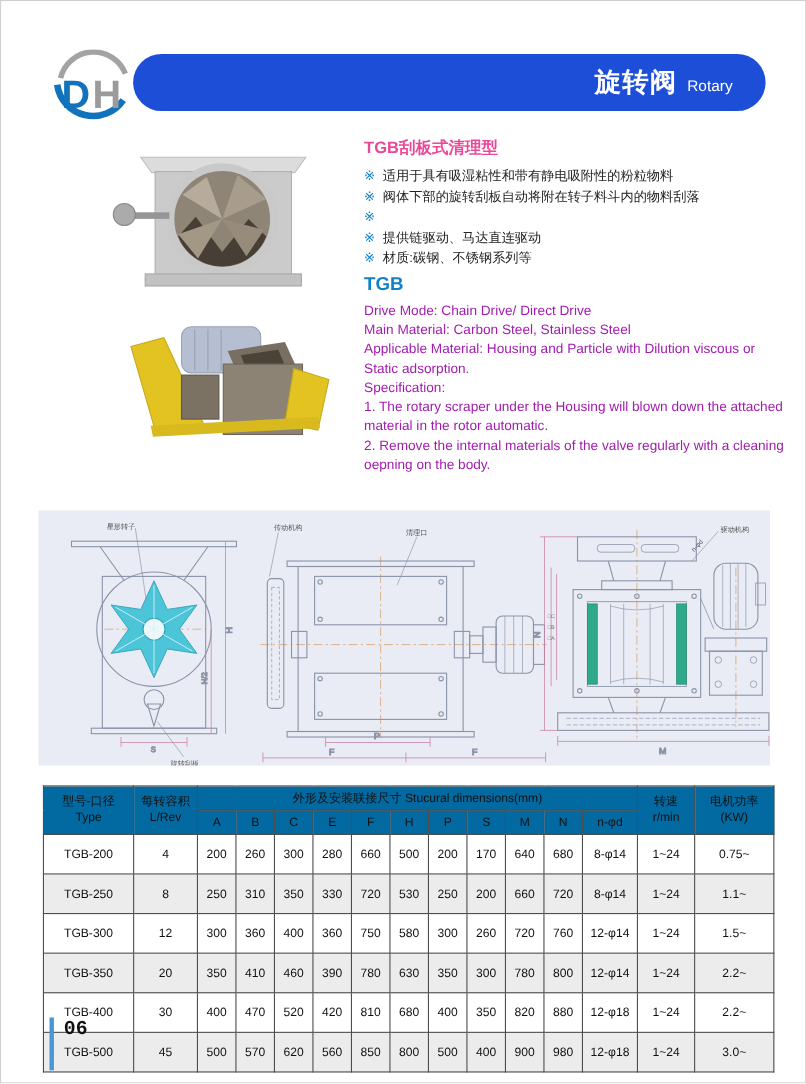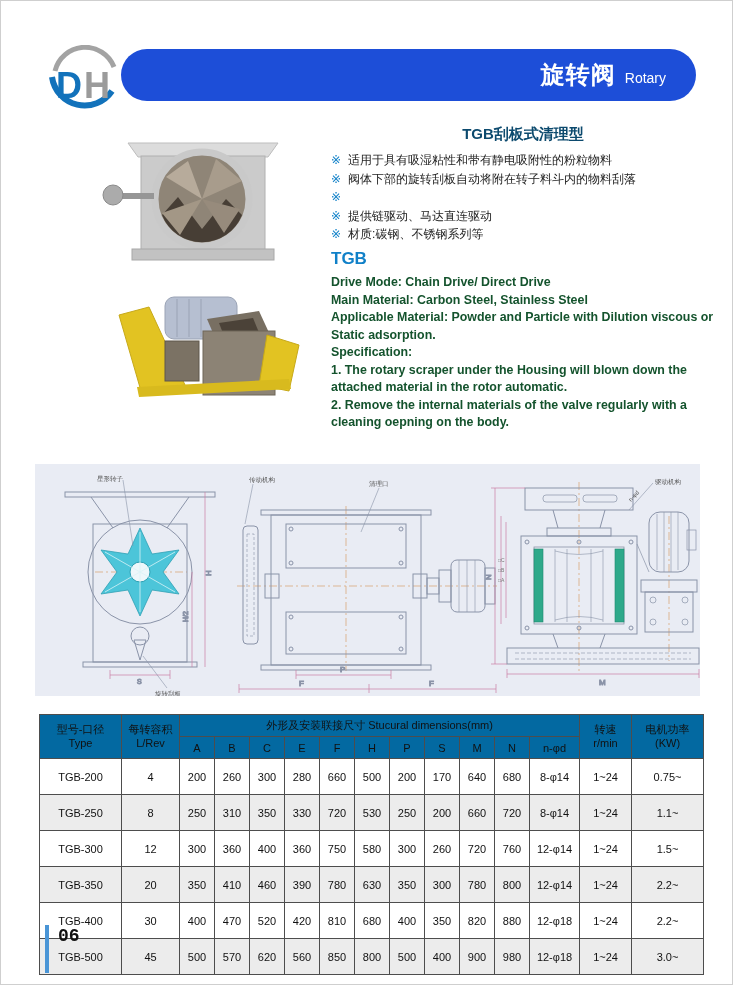--- a/index.html
+++ b/index.html
@@ -10,26 +10,26 @@
   .banner{position:absolute;left:120px;top:48px;width:575px;height:52px;background:#1d4ed8;
           border-radius:26px;color:#fff;display:flex;align-items:center;justify-content:flex-end;
           padding-right:30px;box-sizing:border-box;gap:9px;}
   .banner .zh{font-size:24px;font-weight:bold;letter-spacing:1px;}
   .banner .en{font-size:14px;margin-top:6px;}
   
   .photo1{position:absolute;left:95px;top:136px;}
   .photo2{position:absolute;left:106px;top:288px;}
   
   .intro{position:absolute;left:330px;top:124px;width:384px;}
-  .intro h3{margin:0 0 7px 0;font-size:15px;color:#0c4a6e;text-align:center;}
+  .intro h3{margin:0 0 7px 0;font-size:15px;color:#ec4899;}
   .bullet{display:flex;gap:7px;font-size:12px;line-height:18.5px;color:#222;}
   .bullet .mark{color:#1080c8;flex:0 0 auto;}
   .specs{position:absolute;left:330px;top:248px;width:386px;}
   .specs h3{margin:0 0 5px 0;font-size:17px;color:#1080c8;}
-  .specs .line{font-size:12.4px;line-height:17.5px;color:#14532d;font-weight:bold;}
+  .specs .line{font-size:12.4px;line-height:17.5px;color:#a21caf;}
   
   .panel{position:absolute;left:34px;top:463px;width:665px;height:232px;background:#e9ecf4;}
   
   .tblwrap{position:absolute;left:38px;top:713px;width:664px;}
   table{border-collapse:collapse;width:664px;table-layout:fixed;}
   th,td{border:1px solid #4d4d4d;text-align:center;vertical-align:middle;padding:0;
         font-size:11px;font-weight:normal;color:#111;}
   thead th{background:#0369a1;}
   thead tr{height:22px;}
   tbody tr{height:36px;}
@@ -107,21 +107,21 @@
     <div class="bullet">
       <span class="mark">※</span>
       <span>材质:碳钢、不锈钢系列等</span>
     </div>
   </div>
 
   <div class="specs">
     <h3>TGB</h3>
     <div class="line">Drive Mode: Chain Drive/ Direct Drive</div>
     <div class="line">Main Material: Carbon Steel, Stainless Steel</div>
-    <div class="line">Applicable Material: Powder and Particle with Dilution viscous or Static adsorption.</div>
+    <div class="line">Applicable Material: Housing and Particle with Dilution viscous or Static adsorption.</div>
     <div class="line">Specification:</div>
     <div class="line">1. The rotary scraper under the Housing will blown down the attached material in the rotor automatic.</div>
     <div class="line">2. Remove the internal materials of the valve regularly with a cleaning oepning on the body.</div>
   </div>
 
   <div class="panel">
     <svg width="665" height="232" viewBox="0 0 665 232">
 
       <g transform="translate(20,12)" stroke="#8a93a8" fill="none" stroke-width="1">
         <line x1="40" y1="96" x2="132" y2="96" stroke="#d9a06b" stroke-width="0.7" stroke-dasharray="8 3 2 3"></line>

